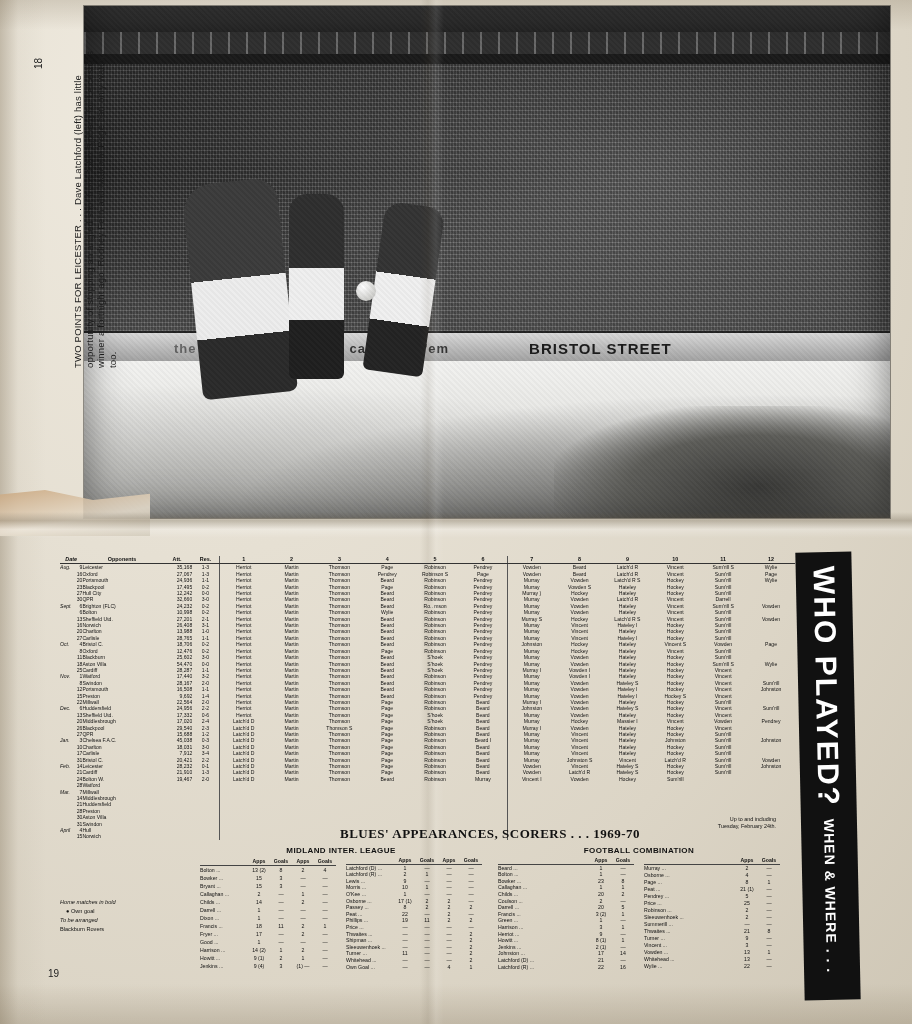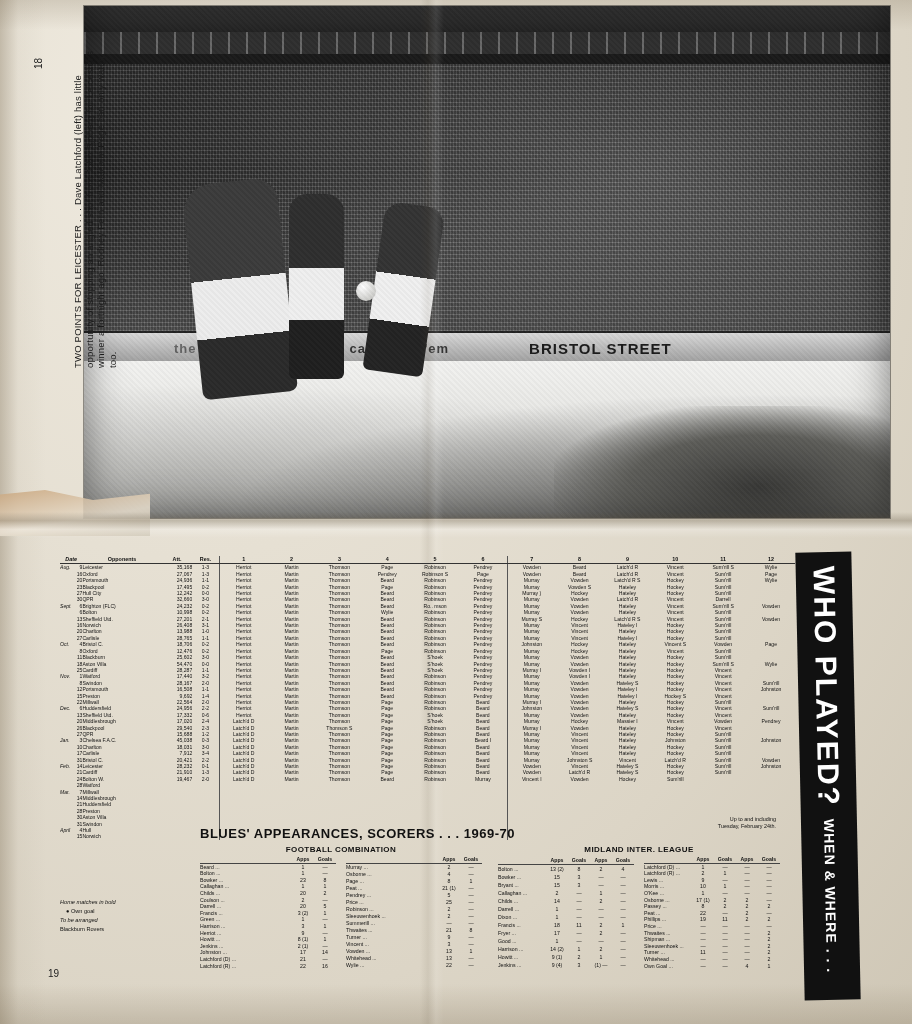--- a/index.html
+++ b/index.html
@@ -151,22 +151,22 @@
   }
   .banner-main{font-size:30px;font-weight:bold;letter-spacing:2px;padding-left:14px;}
   .banner-sub{font-size:14px;font-weight:bold;letter-spacing:1px;padding-left:12px;}
 
   
   .apps{
     position:absolute;left:200px;top:826px;width:580px;
     font-family:"Liberation Sans",sans-serif;color:#111;
   }
   .apps-title{
-    text-align:left;font-size:13px;font-weight:bold;letter-spacing:.5px;
-    font-family:Liberation Sans, sans-serif;
+    text-align:center;font-size:13px;font-weight:bold;letter-spacing:.5px;
+    font-family:Liberation Serif, serif;
   }
   .asof{position:absolute;right:4px;top:-10px;text-align:right;font-size:5.4px;line-height:6.6px;}
   .apps-cols{display:flex;gap:16px;margin-top:4px;}
   .apps-col{flex:1;}
   .apps-head{text-align:center;font-size:8px;font-weight:bold;letter-spacing:.4px;margin-bottom:2px;}
   table.ap{border-collapse:collapse;width:100%;font-size:5.2px;table-layout:fixed;}
   table.ap td{line-height:6.6px;height:6.6px;padding:0;white-space:nowrap;}
   .ap-name{text-align:left;}
   .ap-num{text-align:center;width:22px;}
   .subhead td{font-size:5.2px;font-weight:bold;text-align:center;border-bottom:.5px solid #444;}
@@ -1073,198 +1073,20 @@
   </div>
 
   <div class="apps">
     <div class="asof">
       <div>Up to and including</div>
       <div>Tuesday, February 24th.</div>
     </div>
     <div class="apps-title">BLUES' APPEARANCES, SCORERS . . . 1969-70</div>
     <div class="apps-cols">
       <div class="apps-col">
-        <div class="apps-head">FOOTBALL COMBINATION</div>
-        <div style="display:flex;gap:10px;">
-          <table class="ap">
-              <tbody id="fc1">
-                <tr class="subhead">
-                  <td></td>
-                  <td class="ap-num">Apps</td>
-                  <td class="ap-num">Goals</td>
-                </tr>
-                <tr>
-                  <td class="ap-name">Beard  ...</td>
-                  <td class="ap-num">1</td>
-                  <td class="ap-num">—</td>
-                </tr>
-                <tr>
-                  <td class="ap-name">Bolton  ...</td>
-                  <td class="ap-num">1</td>
-                  <td class="ap-num">—</td>
-                </tr>
-                <tr>
-                  <td class="ap-name">Bowker  ...</td>
-                  <td class="ap-num">23</td>
-                  <td class="ap-num">8</td>
-                </tr>
-                <tr>
-                  <td class="ap-name">Callaghan  ...</td>
-                  <td class="ap-num">1</td>
-                  <td class="ap-num">1</td>
-                </tr>
-                <tr>
-                  <td class="ap-name">Childs  ...</td>
-                  <td class="ap-num">20</td>
-                  <td class="ap-num">2</td>
-                </tr>
-                <tr>
-                  <td class="ap-name">Coulson  ...</td>
-                  <td class="ap-num">2</td>
-                  <td class="ap-num">—</td>
-                </tr>
-                <tr>
-                  <td class="ap-name">Darrell  ...</td>
-                  <td class="ap-num">20</td>
-                  <td class="ap-num">5</td>
-                </tr>
-                <tr>
-                  <td class="ap-name">Francis  ...</td>
-                  <td class="ap-num">3 (2)</td>
-                  <td class="ap-num">1</td>
-                </tr>
-                <tr>
-                  <td class="ap-name">Green  ...</td>
-                  <td class="ap-num">1</td>
-                  <td class="ap-num">—</td>
-                </tr>
-                <tr>
-                  <td class="ap-name">Harrison  ...</td>
-                  <td class="ap-num">3</td>
-                  <td class="ap-num">1</td>
-                </tr>
-                <tr>
-                  <td class="ap-name">Herriot  ...</td>
-                  <td class="ap-num">9</td>
-                  <td class="ap-num">—</td>
-                </tr>
-                <tr>
-                  <td class="ap-name">Howitt  ...</td>
-                  <td class="ap-num">8 (1)</td>
-                  <td class="ap-num">1</td>
-                </tr>
-                <tr>
-                  <td class="ap-name">Jenkins  ...</td>
-                  <td class="ap-num">2 (1)</td>
-                  <td class="ap-num">—</td>
-                </tr>
-                <tr>
-                  <td class="ap-name">Johnston  ...</td>
-                  <td class="ap-num">17</td>
-                  <td class="ap-num">14</td>
-                </tr>
-                <tr>
-                  <td class="ap-name">Latchford (D)  ...</td>
-                  <td class="ap-num">21</td>
-                  <td class="ap-num">—</td>
-                </tr>
-                <tr>
-                  <td class="ap-name">Latchford (R)  ...</td>
-                  <td class="ap-num">22</td>
-                  <td class="ap-num">16</td>
-                </tr>
-              </tbody>
-            </table>
-          <table class="ap">
-              <tbody id="fc2">
-                <tr class="subhead">
-                  <td></td>
-                  <td class="ap-num">Apps</td>
-                  <td class="ap-num">Goals</td>
-                </tr>
-                <tr>
-                  <td class="ap-name">Murray  ...</td>
-                  <td class="ap-num">2</td>
-                  <td class="ap-num">—</td>
-                </tr>
-                <tr>
-                  <td class="ap-name">Osborne  ...</td>
-                  <td class="ap-num">4</td>
-                  <td class="ap-num">—</td>
-                </tr>
-                <tr>
-                  <td class="ap-name">Page  ...</td>
-                  <td class="ap-num">8</td>
-                  <td class="ap-num">1</td>
-                </tr>
-                <tr>
-                  <td class="ap-name">Peat  ...</td>
-                  <td class="ap-num">21 (1)</td>
-                  <td class="ap-num">—</td>
-                </tr>
-                <tr>
-                  <td class="ap-name">Pendrey  ...</td>
-                  <td class="ap-num">5</td>
-                  <td class="ap-num">—</td>
-                </tr>
-                <tr>
-                  <td class="ap-name">Price  ...</td>
-                  <td class="ap-num">25</td>
-                  <td class="ap-num">—</td>
-                </tr>
-                <tr>
-                  <td class="ap-name">Robinson  ...</td>
-                  <td class="ap-num">2</td>
-                  <td class="ap-num">—</td>
-                </tr>
-                <tr>
-                  <td class="ap-name">Sleeuwenhoek  ...</td>
-                  <td class="ap-num">2</td>
-                  <td class="ap-num">—</td>
-                </tr>
-                <tr>
-                  <td class="ap-name">Summerill  ...</td>
-                  <td class="ap-num">—</td>
-                  <td class="ap-num">—</td>
-                </tr>
-                <tr>
-                  <td class="ap-name">Thwaites  ...</td>
-                  <td class="ap-num">21</td>
-                  <td class="ap-num">8</td>
-                </tr>
-                <tr>
-                  <td class="ap-name">Turner  ...</td>
-                  <td class="ap-num">9</td>
-                  <td class="ap-num">—</td>
-                </tr>
-                <tr>
-                  <td class="ap-name">Vincent  ...</td>
-                  <td class="ap-num">3</td>
-                  <td class="ap-num">—</td>
-                </tr>
-                <tr>
-                  <td class="ap-name">Vowden  ...</td>
-                  <td class="ap-num">13</td>
-                  <td class="ap-num">1</td>
-                </tr>
-                <tr>
-                  <td class="ap-name">Whitehead  ...</td>
-                  <td class="ap-num">13</td>
-                  <td class="ap-num">—</td>
-                </tr>
-                <tr>
-                  <td class="ap-name">Wylie  ...</td>
-                  <td class="ap-num">22</td>
-                  <td class="ap-num">—</td>
-                </tr>
-              </tbody>
-            </table>
-        </div>
-      </div>
-      <div class="apps-col">
         <div class="apps-head">MIDLAND INTER. LEAGUE</div>
         <div style="display:flex;gap:10px;">
           <table class="ap">
               <tbody id="ml1">
                 <tr class="subhead">
                   <td></td>
                   <td class="ap-num">Apps</td>
                   <td class="ap-num">Goals</td>
                   <td class="ap-num">Apps</td>
                   <td class="ap-num">Goals</td>
@@ -1480,15 +1302,193 @@
                   <td class="ap-name">Own Goal  ...</td>
                   <td class="ap-num">—</td>
                   <td class="ap-num">—</td>
                   <td class="ap-num">4</td>
                   <td class="ap-num">1</td>
                 </tr>
               </tbody>
             </table>
         </div>
       </div>
+      <div class="apps-col">
+        <div class="apps-head">FOOTBALL COMBINATION</div>
+        <div style="display:flex;gap:10px;">
+          <table class="ap">
+              <tbody id="fc1">
+                <tr class="subhead">
+                  <td></td>
+                  <td class="ap-num">Apps</td>
+                  <td class="ap-num">Goals</td>
+                </tr>
+                <tr>
+                  <td class="ap-name">Beard  ...</td>
+                  <td class="ap-num">1</td>
+                  <td class="ap-num">—</td>
+                </tr>
+                <tr>
+                  <td class="ap-name">Bolton  ...</td>
+                  <td class="ap-num">1</td>
+                  <td class="ap-num">—</td>
+                </tr>
+                <tr>
+                  <td class="ap-name">Bowker  ...</td>
+                  <td class="ap-num">23</td>
+                  <td class="ap-num">8</td>
+                </tr>
+                <tr>
+                  <td class="ap-name">Callaghan  ...</td>
+                  <td class="ap-num">1</td>
+                  <td class="ap-num">1</td>
+                </tr>
+                <tr>
+                  <td class="ap-name">Childs  ...</td>
+                  <td class="ap-num">20</td>
+                  <td class="ap-num">2</td>
+                </tr>
+                <tr>
+                  <td class="ap-name">Coulson  ...</td>
+                  <td class="ap-num">2</td>
+                  <td class="ap-num">—</td>
+                </tr>
+                <tr>
+                  <td class="ap-name">Darrell  ...</td>
+                  <td class="ap-num">20</td>
+                  <td class="ap-num">5</td>
+                </tr>
+                <tr>
+                  <td class="ap-name">Francis  ...</td>
+                  <td class="ap-num">3 (2)</td>
+                  <td class="ap-num">1</td>
+                </tr>
+                <tr>
+                  <td class="ap-name">Green  ...</td>
+                  <td class="ap-num">1</td>
+                  <td class="ap-num">—</td>
+                </tr>
+                <tr>
+                  <td class="ap-name">Harrison  ...</td>
+                  <td class="ap-num">3</td>
+                  <td class="ap-num">1</td>
+                </tr>
+                <tr>
+                  <td class="ap-name">Herriot  ...</td>
+                  <td class="ap-num">9</td>
+                  <td class="ap-num">—</td>
+                </tr>
+                <tr>
+                  <td class="ap-name">Howitt  ...</td>
+                  <td class="ap-num">8 (1)</td>
+                  <td class="ap-num">1</td>
+                </tr>
+                <tr>
+                  <td class="ap-name">Jenkins  ...</td>
+                  <td class="ap-num">2 (1)</td>
+                  <td class="ap-num">—</td>
+                </tr>
+                <tr>
+                  <td class="ap-name">Johnston  ...</td>
+                  <td class="ap-num">17</td>
+                  <td class="ap-num">14</td>
+                </tr>
+                <tr>
+                  <td class="ap-name">Latchford (D)  ...</td>
+                  <td class="ap-num">21</td>
+                  <td class="ap-num">—</td>
+                </tr>
+                <tr>
+                  <td class="ap-name">Latchford (R)  ...</td>
+                  <td class="ap-num">22</td>
+                  <td class="ap-num">16</td>
+                </tr>
+              </tbody>
+            </table>
+          <table class="ap">
+              <tbody id="fc2">
+                <tr class="subhead">
+                  <td></td>
+                  <td class="ap-num">Apps</td>
+                  <td class="ap-num">Goals</td>
+                </tr>
+                <tr>
+                  <td class="ap-name">Murray  ...</td>
+                  <td class="ap-num">2</td>
+                  <td class="ap-num">—</td>
+                </tr>
+                <tr>
+                  <td class="ap-name">Osborne  ...</td>
+                  <td class="ap-num">4</td>
+                  <td class="ap-num">—</td>
+                </tr>
+                <tr>
+                  <td class="ap-name">Page  ...</td>
+                  <td class="ap-num">8</td>
+                  <td class="ap-num">1</td>
+                </tr>
+                <tr>
+                  <td class="ap-name">Peat  ...</td>
+                  <td class="ap-num">21 (1)</td>
+                  <td class="ap-num">—</td>
+                </tr>
+                <tr>
+                  <td class="ap-name">Pendrey  ...</td>
+                  <td class="ap-num">5</td>
+                  <td class="ap-num">—</td>
+                </tr>
+                <tr>
+                  <td class="ap-name">Price  ...</td>
+                  <td class="ap-num">25</td>
+                  <td class="ap-num">—</td>
+                </tr>
+                <tr>
+                  <td class="ap-name">Robinson  ...</td>
+                  <td class="ap-num">2</td>
+                  <td class="ap-num">—</td>
+                </tr>
+                <tr>
+                  <td class="ap-name">Sleeuwenhoek  ...</td>
+                  <td class="ap-num">2</td>
+                  <td class="ap-num">—</td>
+                </tr>
+                <tr>
+                  <td class="ap-name">Summerill  ...</td>
+                  <td class="ap-num">—</td>
+                  <td class="ap-num">—</td>
+                </tr>
+                <tr>
+                  <td class="ap-name">Thwaites  ...</td>
+                  <td class="ap-num">21</td>
+                  <td class="ap-num">8</td>
+                </tr>
+                <tr>
+                  <td class="ap-name">Turner  ...</td>
+                  <td class="ap-num">9</td>
+                  <td class="ap-num">—</td>
+                </tr>
+                <tr>
+                  <td class="ap-name">Vincent  ...</td>
+                  <td class="ap-num">3</td>
+                  <td class="ap-num">—</td>
+                </tr>
+                <tr>
+                  <td class="ap-name">Vowden  ...</td>
+                  <td class="ap-num">13</td>
+                  <td class="ap-num">1</td>
+                </tr>
+                <tr>
+                  <td class="ap-name">Whitehead  ...</td>
+                  <td class="ap-num">13</td>
+                  <td class="ap-num">—</td>
+                </tr>
+                <tr>
+                  <td class="ap-name">Wylie  ...</td>
+                  <td class="ap-num">22</td>
+                  <td class="ap-num">—</td>
+                </tr>
+              </tbody>
+            </table>
+        </div>
+      </div>
     </div>
   </div>
 </div>
 
 </body></html>

